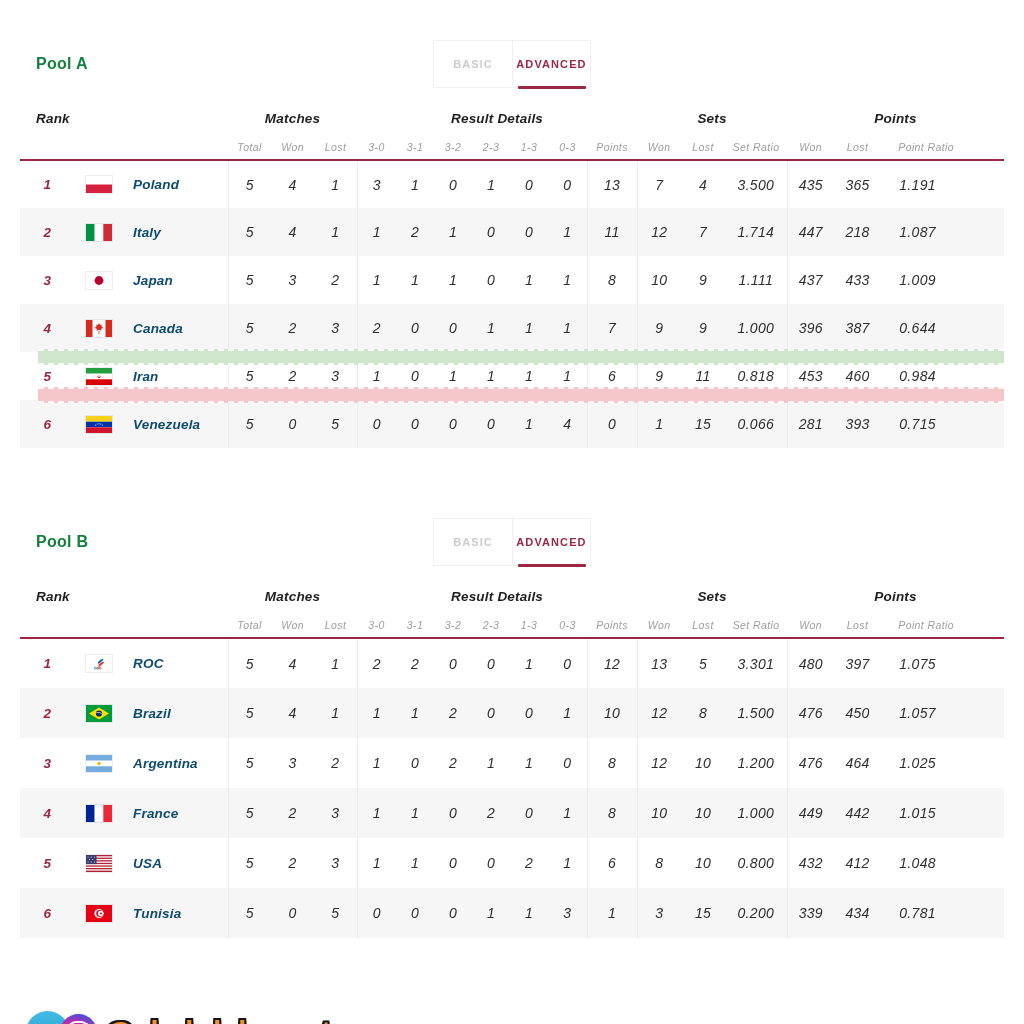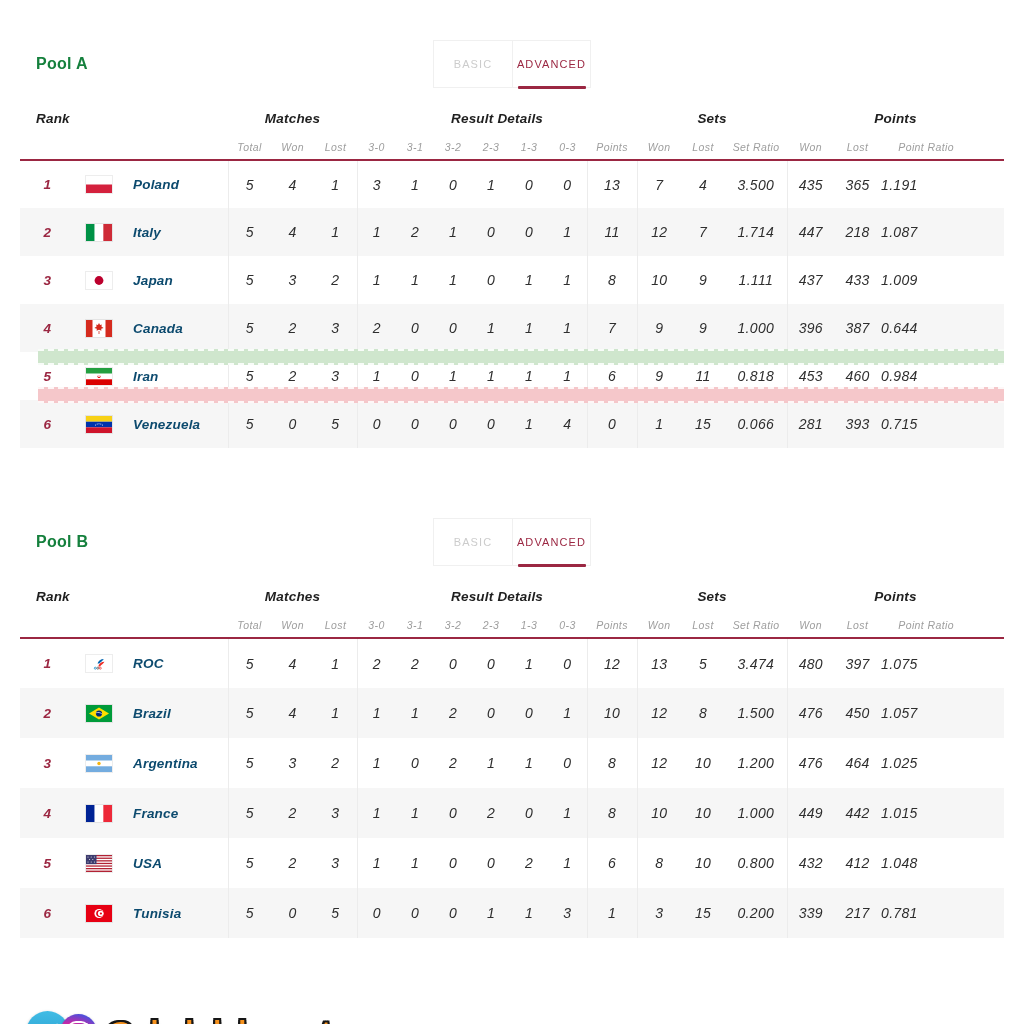--- a/index.html
+++ b/index.html
@@ -32,21 +32,21 @@
     font-size:16px;font-weight:bold;color:#15803d;letter-spacing:.3px;
   }
   .tabs{
     position:absolute;left:50%;top:0;transform:translateX(-50%);
     display:flex;height:48px;background:#fff;
   }
   .tab{
     position:relative;width:79px;height:48px;
     display:flex;align-items:center;justify-content:center;
     border:1px solid #f0f0f0;background:#fff;cursor:pointer;
-    font-size:11px;font-weight:normal;letter-spacing:1.1px;
+    font-size:11px;font-weight:bold;letter-spacing:1.1px;
   }
   .tab-basic{color:#cccccc;border-right:none;}
   .tab-advanced{color:var(--accent);}
   .tab-underline{
     position:absolute;left:50%;bottom:-2px;transform:translateX(-50%);
     width:68px;height:3px;background:var(--accent);border-radius:1px;
   }
 
   
   .table-wrap{position:relative;margin-top:14px;}
@@ -64,21 +64,21 @@
   .sub-row th.pratio{text-align:right;padding-right:50px;}
   tbody td{
     height:48px;vertical-align:middle;text-align:center;
     font-size:14px;color:#2e2e2e;letter-spacing:.3px;
   }
   .pool-b tbody td{height:50px;}
   tbody tr:nth-child(even){background:var(--stripe);}
   tbody td.sep{border-left:1px solid var(--sep);}
   td.rank{font-weight:bold;color:var(--accent);font-size:13.5px;}
   td.team{text-align:left;padding-left:10px;font-weight:bold;color:#0c4a6e;font-size:13.5px;letter-spacing:.2px;}
-  td.pratio{text-align:left;padding-right:50px;}
+  td.pratio{text-align:center;padding-right:50px;}
   .flag{
     display:inline-block;width:26px;height:17px;vertical-align:middle;
     box-shadow:0 0 0 1px rgba(0,0,0,.07);background:#fff;
   }
   .flag svg{display:block;width:26px;height:17px;}
 
   
   .band{
     position:absolute;left:18px;right:0;height:16px;pointer-events:none;
     border-top:2px dashed rgba(255,255,255,.85);
@@ -441,21 +441,21 @@
                 <td>1</td>
                 <td class="sep">2</td>
                 <td>2</td>
                 <td>0</td>
                 <td>0</td>
                 <td>1</td>
                 <td>0</td>
                 <td class="sep">12</td>
                 <td class="sep">13</td>
                 <td>5</td>
-                <td>3.474</td>
+                <td>3.301</td>
                 <td class="sep">480</td>
                 <td>397</td>
                 <td class="pratio">1.075</td>
               </tr>
               <tr class="team-row">
                 <td class="rank">2</td>
                 <td><span class="flag"><svg viewBox="0 0 26 17">
                       <rect width="26" height="17" fill="#009b3a"></rect>
                       <path d="M13 2.5 23 8.5 13 14.5 3 8.5z" fill="#fedf00"></path>
                       <circle cx="13" cy="8.5" r="3.1" fill="#002776"></circle>
@@ -589,21 +589,21 @@
                 <td>0</td>
                 <td>0</td>
                 <td>1</td>
                 <td>1</td>
                 <td>3</td>
                 <td class="sep">1</td>
                 <td class="sep">3</td>
                 <td>15</td>
                 <td>0.200</td>
                 <td class="sep">339</td>
-                <td>217</td>
+                <td>434</td>
                 <td class="pratio">0.781</td>
               </tr>
             </tbody>
       </table>
     </div>
   </section>
 </div>
 
   <div class="watermark">
     <div class="wm-telegram">

